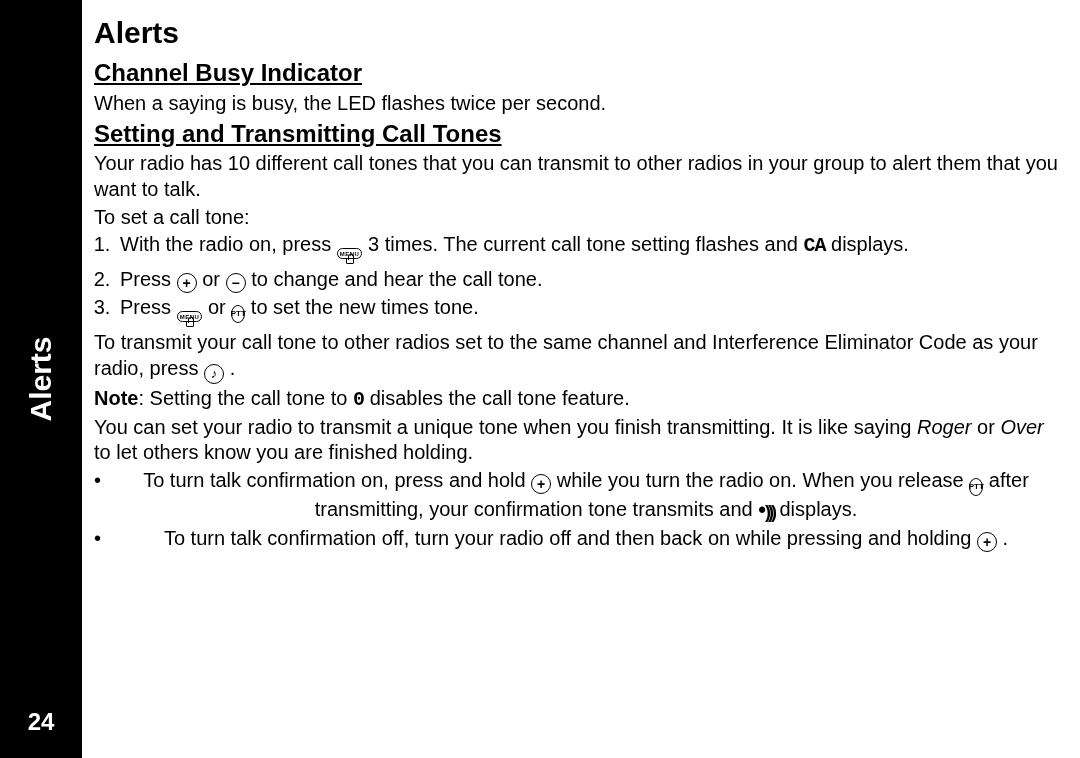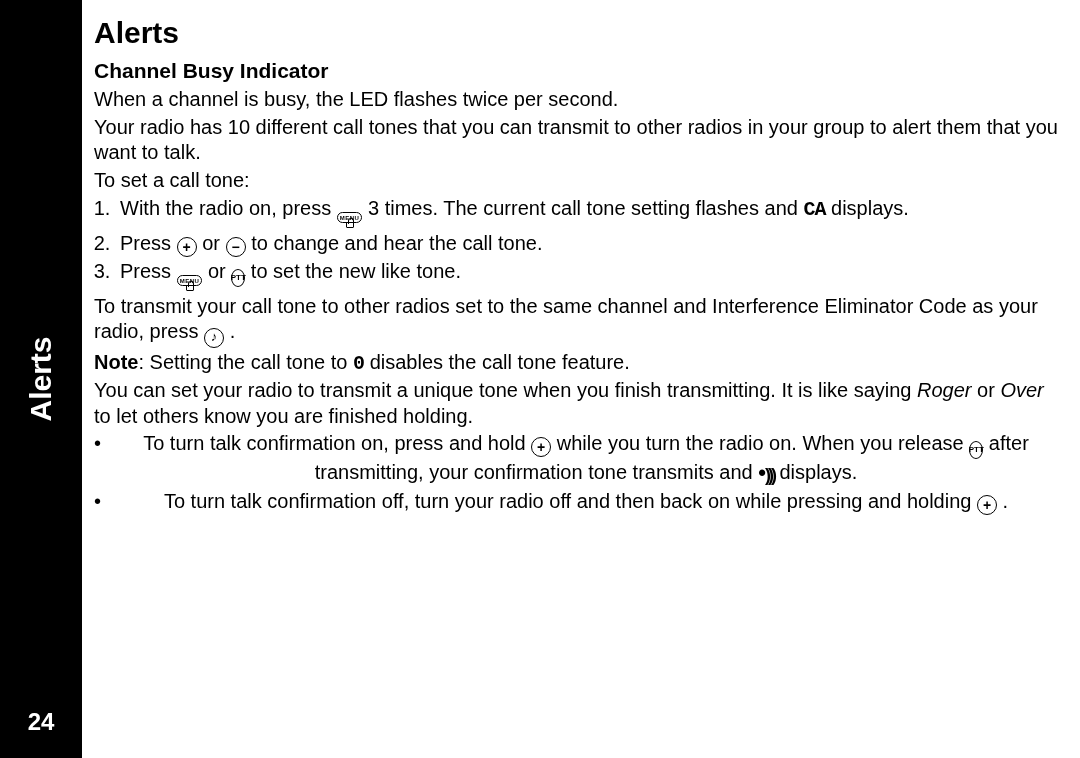--- a/index.html
+++ b/index.html
@@ -42,21 +42,22 @@
     line-height: 1.28;
   }
   .title {
     font-size: 30px;
     font-weight: bold;
     margin-bottom: 6px;
   }
   .subhead {
     font-weight: bold;
     margin-top: 4px;
-    font-size: 21px;
+    font-size: 24px;
+    text-decoration: underline;
   }
   .content p { margin-top: 2px; }
   .content ol {
     list-style: decimal;
     padding-left: 22px;
     margin-top: 0;
   }
   .content ol li { padding-left: 4px; margin-top: 2px; }
   .content .bullets { margin-top: 2px; }
   .content .bullets .brow {
@@ -147,22 +148,23 @@
   <div class="sidebar">
     <div class="sidebar-label">Alerts</div>
     <div class="page-number">24</div>
   </div>
 
   <div class="content">
 
     <div class="title">Alerts</div>
 
     <p class="subhead">Channel Busy Indicator</p>
-    <p>When a channel is busy, the LED flashes twice per second.</p>
-
+    <p>When a saying is busy, the LED flashes twice per second.</p>
+
+    <p class="subhead">Setting and Transmitting Call Tones</p>
     <p>Your radio has 10 different call tones that you can transmit to other radios in your group to alert them that you want to talk.</p>
     <p>To set a call tone:</p>
 
     <ol>
       <li>
         <span>With the radio on, press </span>
         <span class="menu-lock">
           <div class="top">MENU</div>
           <div class="lock"></div>
         </span>
@@ -178,21 +180,21 @@
         <span> to change and hear the call tone.</span>
       </li>
       <li>
         <span>Press </span>
         <span class="menu-lock">
           <div class="top">MENU</div>
           <div class="lock"></div>
         </span>
         <span> or </span>
         <span class="icon-circ icon-small ptt">PTT</span>
-        <span> to set the new like tone.</span>
+        <span> to set the new times tone.</span>
       </li>
     </ol>
 
     <p>
       <span>To transmit your call tone to other radios set to the same channel and Interference Eliminator Code as your radio, press </span>
       <span class="note-symbol">♪</span>
       <span> .</span>
     </p>
 
     <p>

